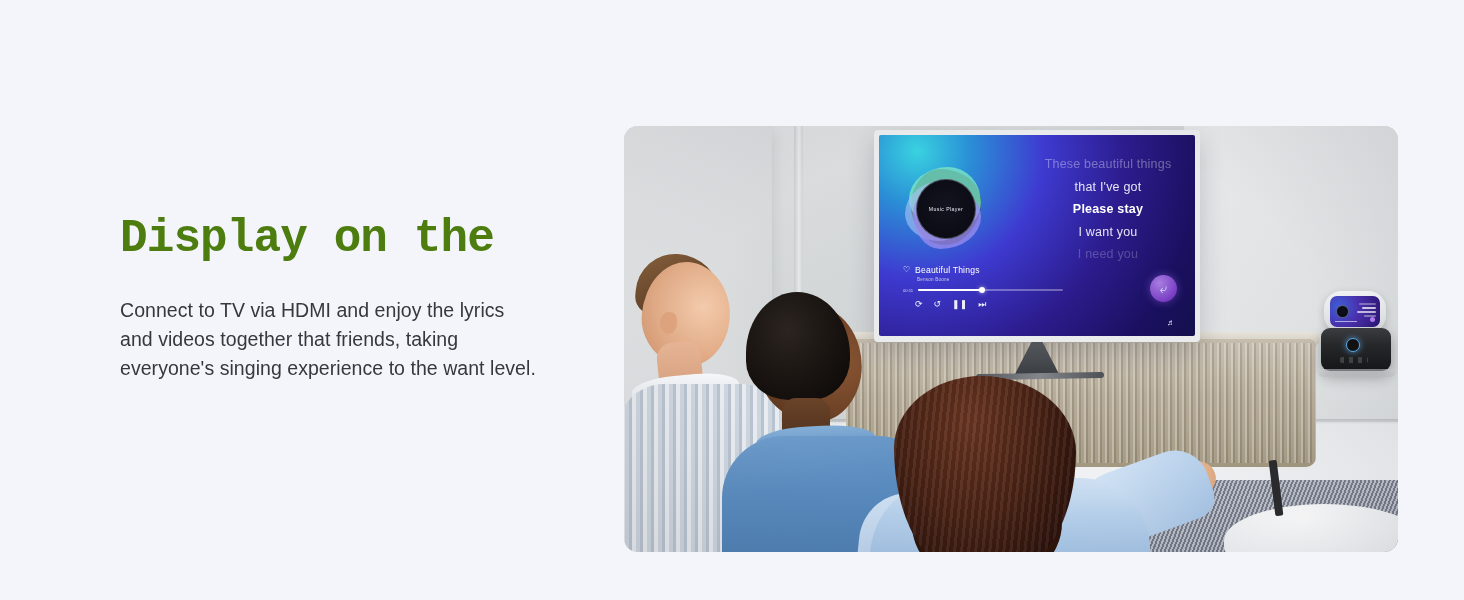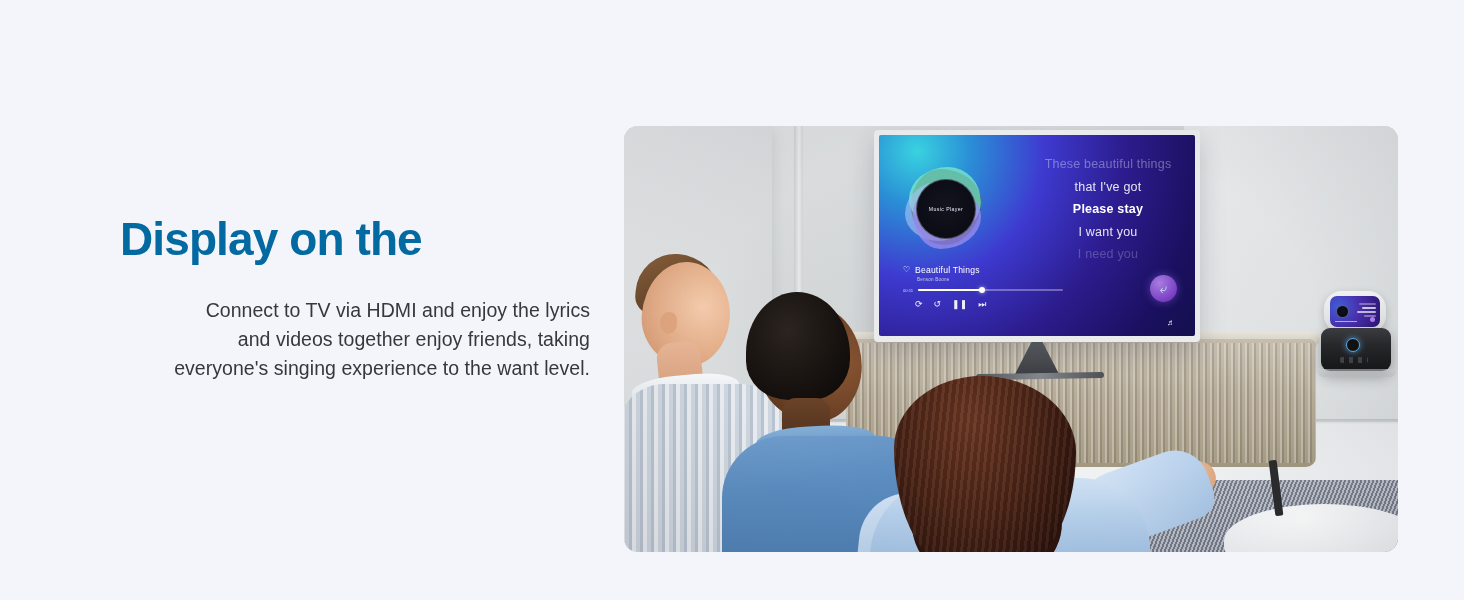--- a/index.html
+++ b/index.html
@@ -19,31 +19,30 @@
   .copy-block {
     position: absolute;
     left: 120px; top: 212px;
     width: 470px;
   }
   .headline {
     font-size: 46px;
     line-height: 55px;
     font-weight: 700;
     letter-spacing: -0.9px;
-    color: #0369a1;
-    font-family: Liberation Sans, sans-serif;
+    color: #4d7c0f;
+    font-family: Liberation Mono, monospace;
   }
   .headline .ln { display: block; }
   .body-copy {
     margin-top: 29px;
     font-size: 19.5px;
     line-height: 29px;
     color: #35383d;
     letter-spacing: 0.05px;
-    text-align: right;
   }
   .body-copy .ln { display: block; }
 
   
   .photo {
     position: absolute;
     left: 624px; top: 126px;
     width: 774px; height: 426px;
     border-radius: 14px;
     overflow: hidden;
@@ -402,21 +401,21 @@
 <body>
 
 <div class="page">
 
   <div class="copy-block">
     <h1 class="headline">
       <span class="ln">Display on the</span>
     </h1>
     <p class="body-copy">
       <span class="ln">Connect to TV via HDMI and enjoy the lyrics</span>
-      <span class="ln">and videos together enjoy friends, taking</span>
+      <span class="ln">and videos together that friends, taking</span>
       <span class="ln">everyone's singing experience to the want level.</span>
     </p>
   </div>
 
   <div class="photo">
 
     <div class="layer wall"></div>
     <div class="layer wall-panel-a"></div>
     <div class="layer wall-seam"></div>
     <div class="layer wall-right"></div>

